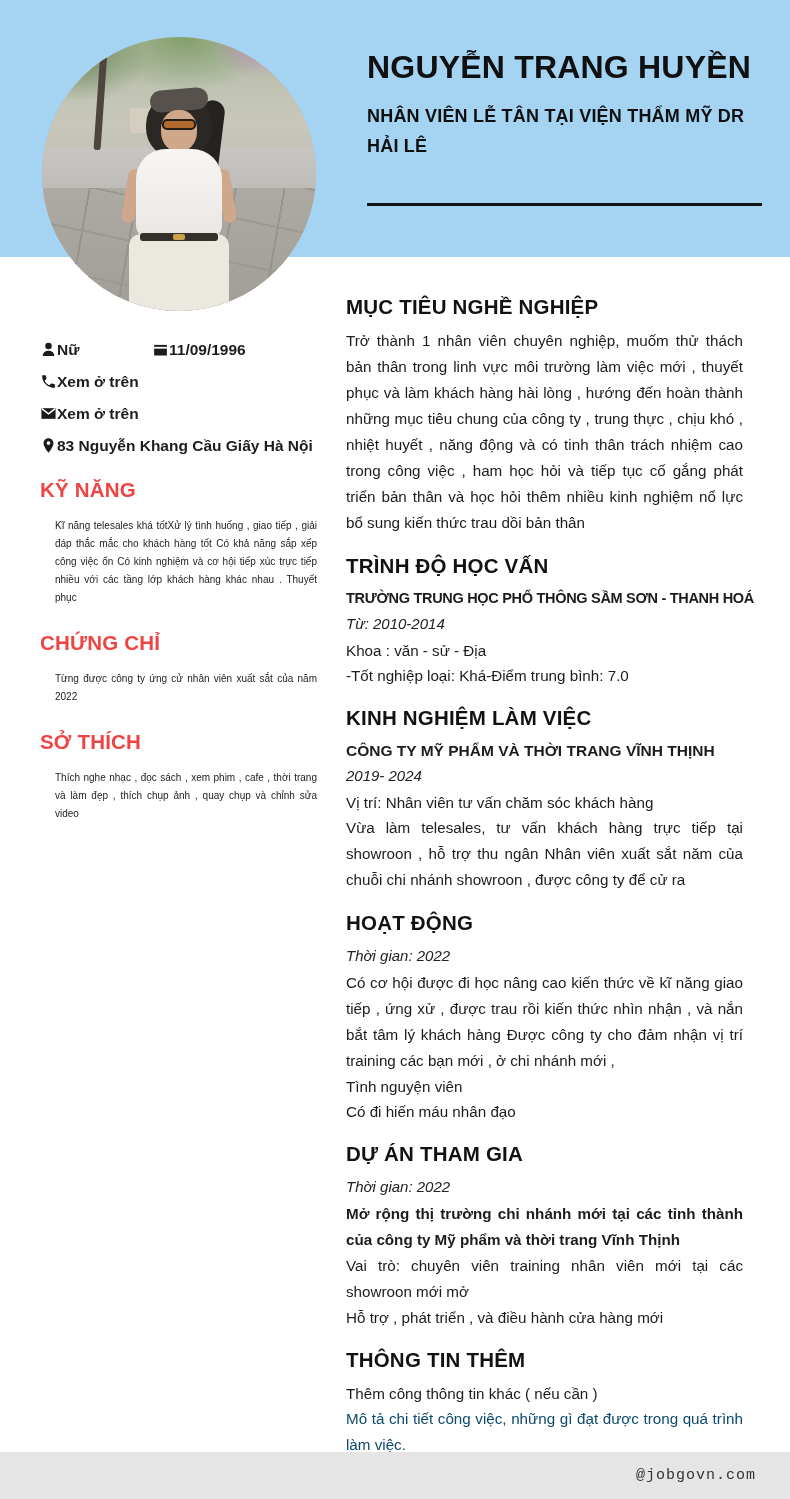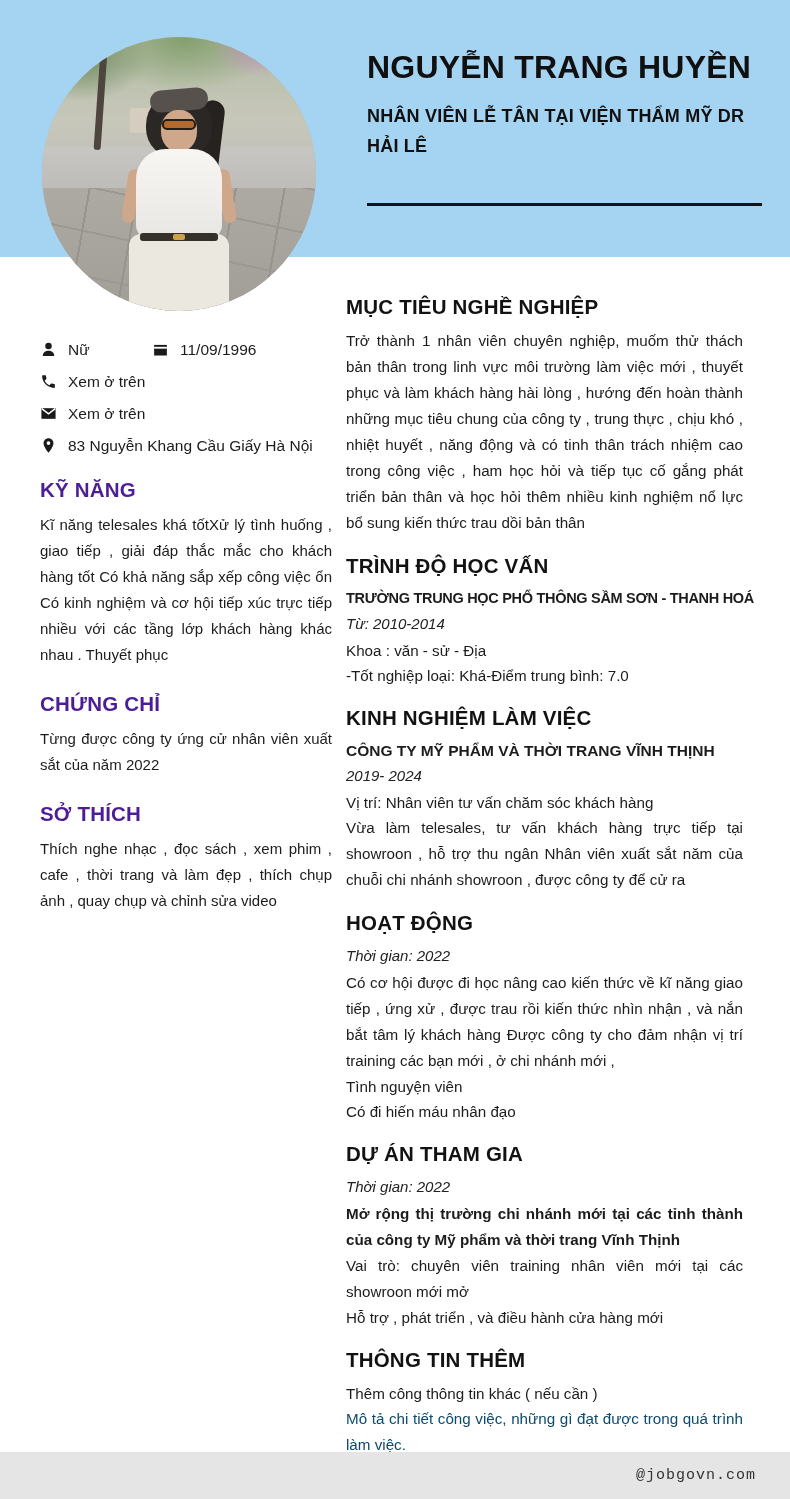--- a/index.html
+++ b/index.html
@@ -40,26 +40,26 @@
   .p-arm-r { left:calc(50% + 41px); top:48%; width:13px; height:54px; background:#cfa78b; border-radius:7px; transform:rotate(-9deg); }
   .p-pants { left:50%; top:72%; transform:translateX(-50%); width:100px; height:29%; background:#ebe8e0; border-radius:12px 12px 6px 6px; }
   .p-shirt { left:50%; top:41%; transform:translateX(-50%); width:86px; height:90px;
              background:linear-gradient(#f7f6f3,#e8e7e3); border-radius:30px 30px 14px 14px; }
   .p-belt  { left:50%; top:71.5%; transform:translateX(-50%); width:78px; height:8px; background:#35302a; border-radius:3px; }
   .p-belt::after { content:""; position:absolute; left:50%; top:1px; transform:translateX(-50%); width:12px; height:6px; background:#c9a24a; border-radius:2px; }
 
   
   .left-col { position:absolute; left:40px; top:341px; width:292px; color:#1c1c1c; }
   .c-row { display:flex; align-items:center; margin-bottom:15px; height:17px; }
-  .c-item { display:flex; align-items:center; gap:11px; font-size:15.5px; }
+  .c-item { display:flex; align-items:center; font-size:15.5px;font-weight:bold; }
   .c-item.first { width:112px; }
   .icn { width:17px; height:17px; flex:0 0 17px; display:inline-flex; }
   .icn svg { width:17px; height:17px; }
-  h2.side { font-size:20.5px; font-weight:700; color:#4c1d95; margin:24px 0 10px; letter-spacing:0.2px; }
-  .left-col p { font-size:15px; line-height:26px; text-align:justify; margin:0; }
+  h2.side { font-size:20.5px; font-weight:700; color:#ef4444; margin:24px 0 10px; letter-spacing:0.2px; }
+  .left-col p { font-size:10px; line-height:18px; text-align:justify; margin:15px; }
 
   
   .right-col { position:absolute; left:346px; top:295px; width:397px; color:#1c1c1c; }
   .r-sec { margin-bottom:18px; }
   h2.main { font-size:20.5px; font-weight:700; color:#121212; margin:0 0 9px; letter-spacing:0.2px; }
   .body-j { font-size:15.2px; line-height:26px; text-align:justify; margin:0; }
   .school { font-size:14.5px; font-weight:700; letter-spacing:-0.3px; white-space:nowrap; line-height:23px; margin:0 0 2px; }
   .company { font-size:15.5px; font-weight:700; line-height:23px; margin:0 0 2px; }
   .period { font-style:italic; font-size:15px; line-height:23px; margin:0 0 3px; color:#222222; }
   .line   { font-size:15.2px; line-height:25px; margin:0; }

